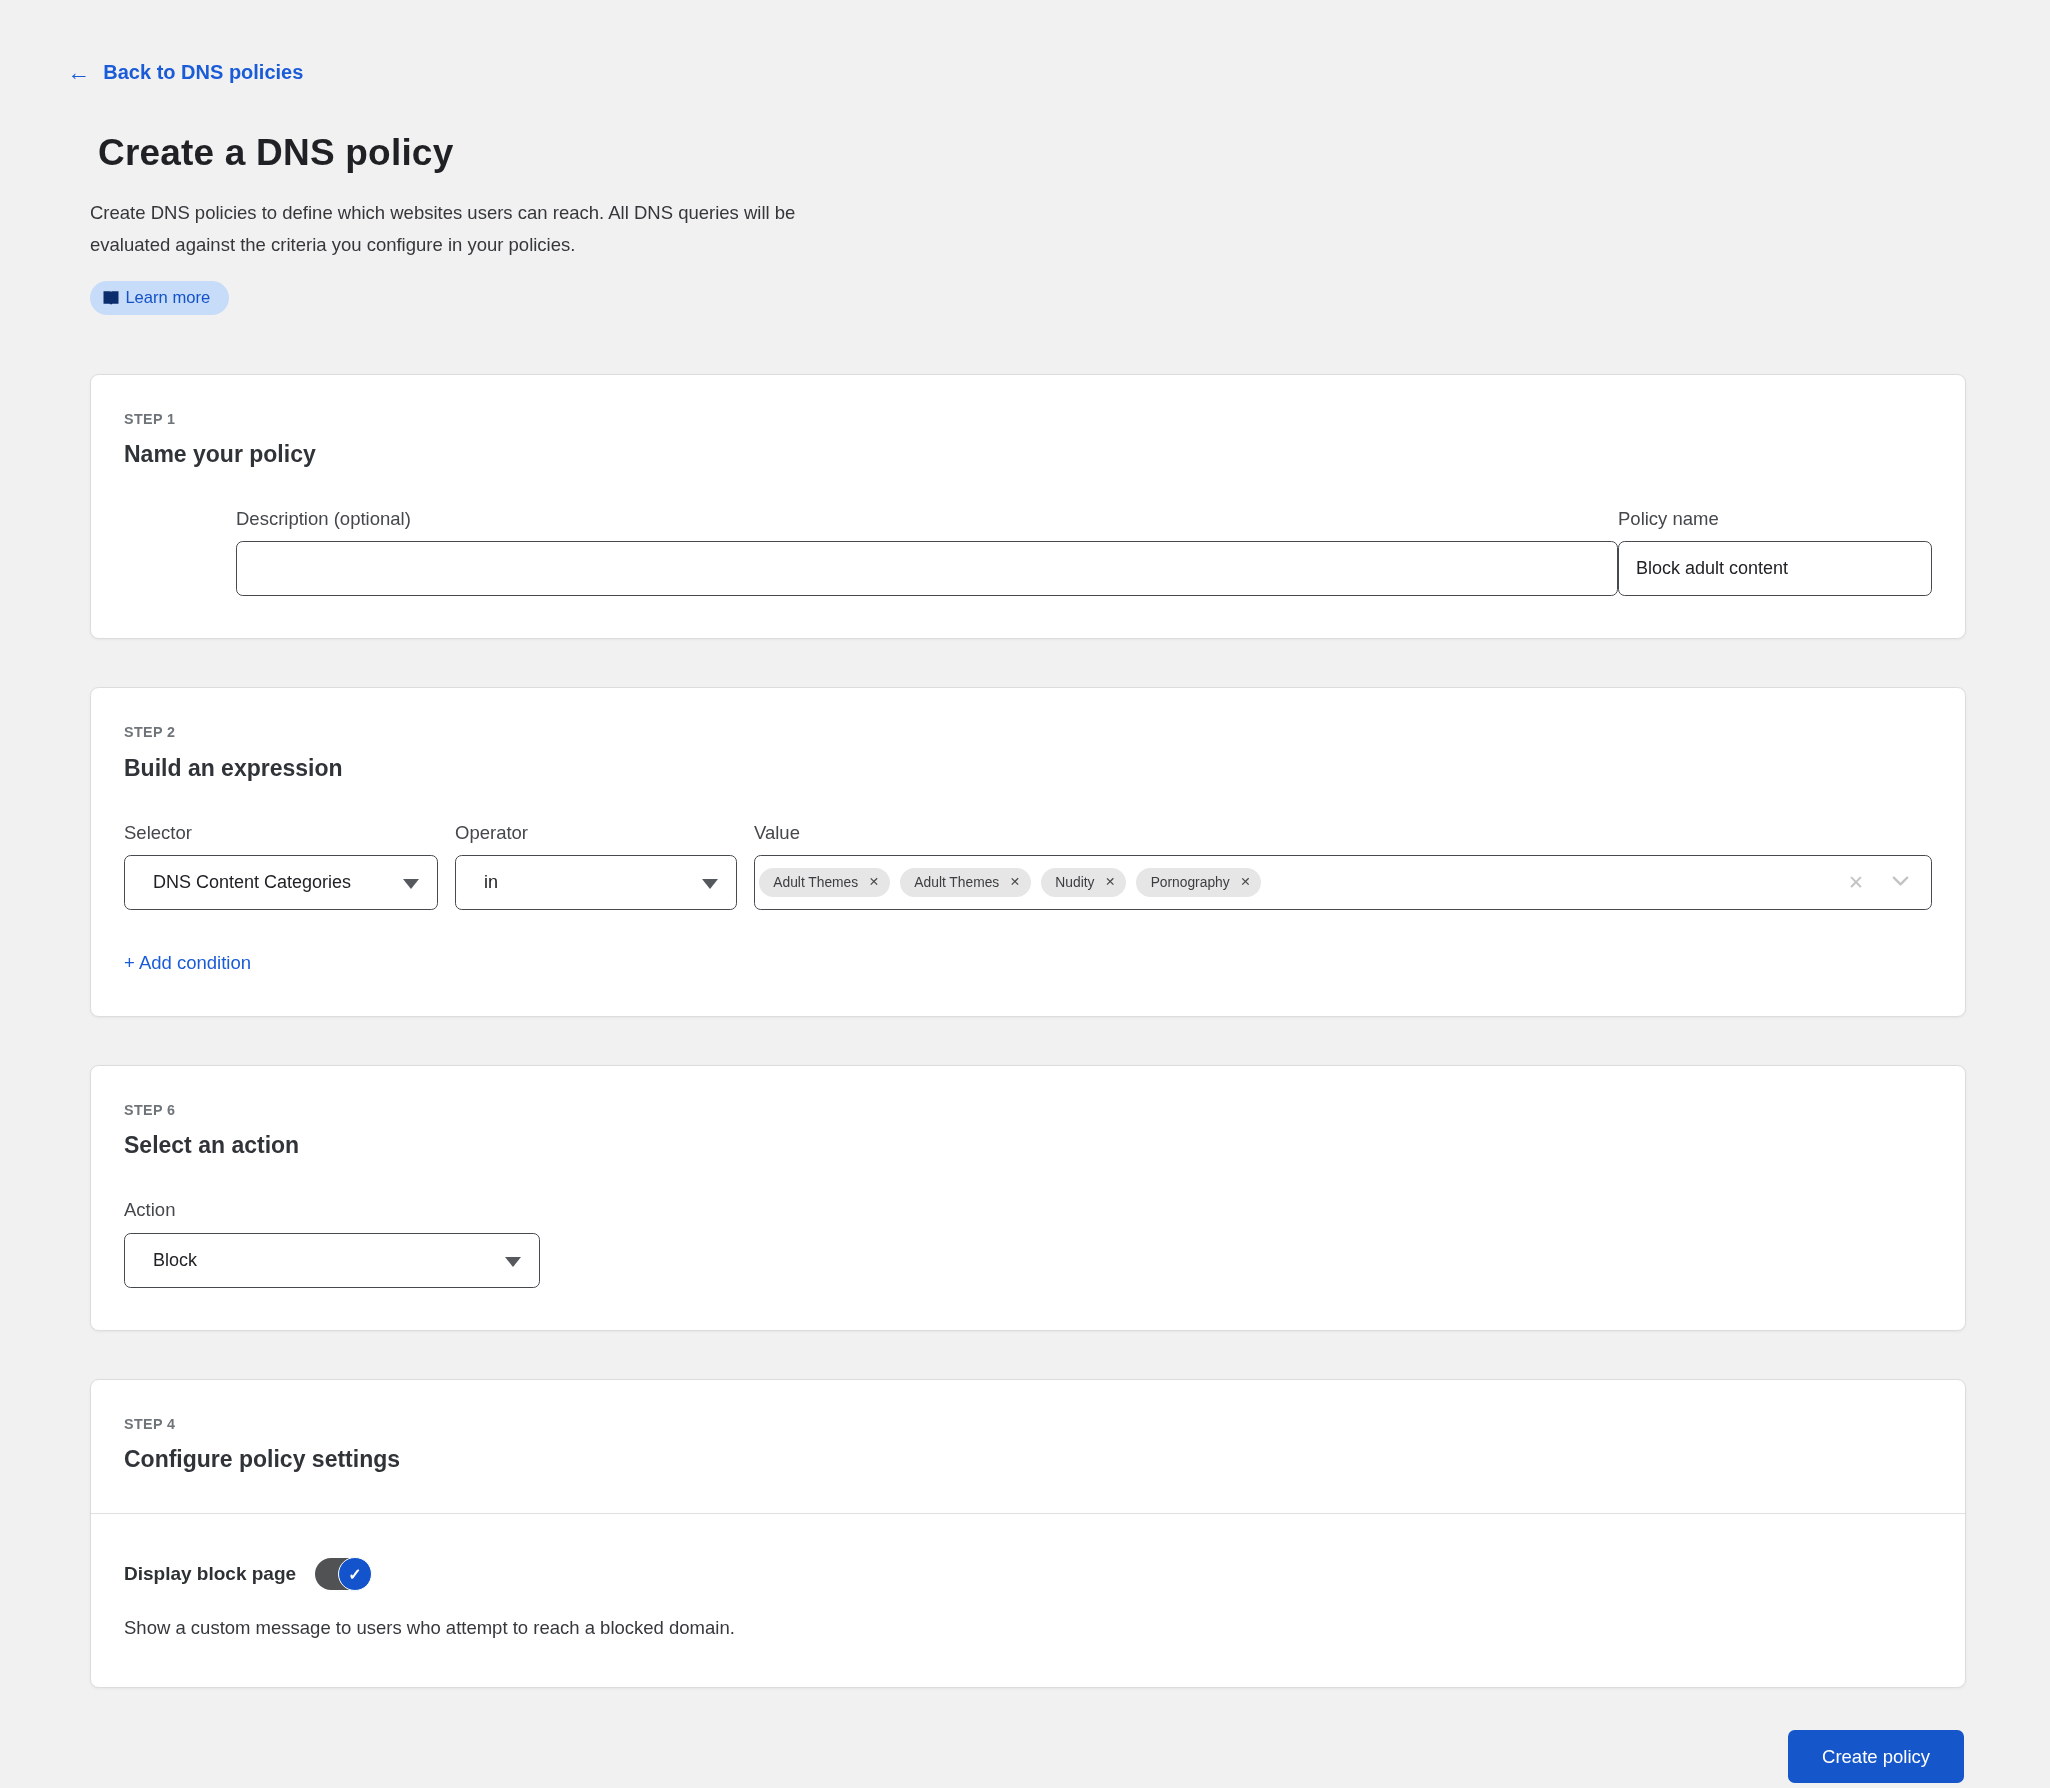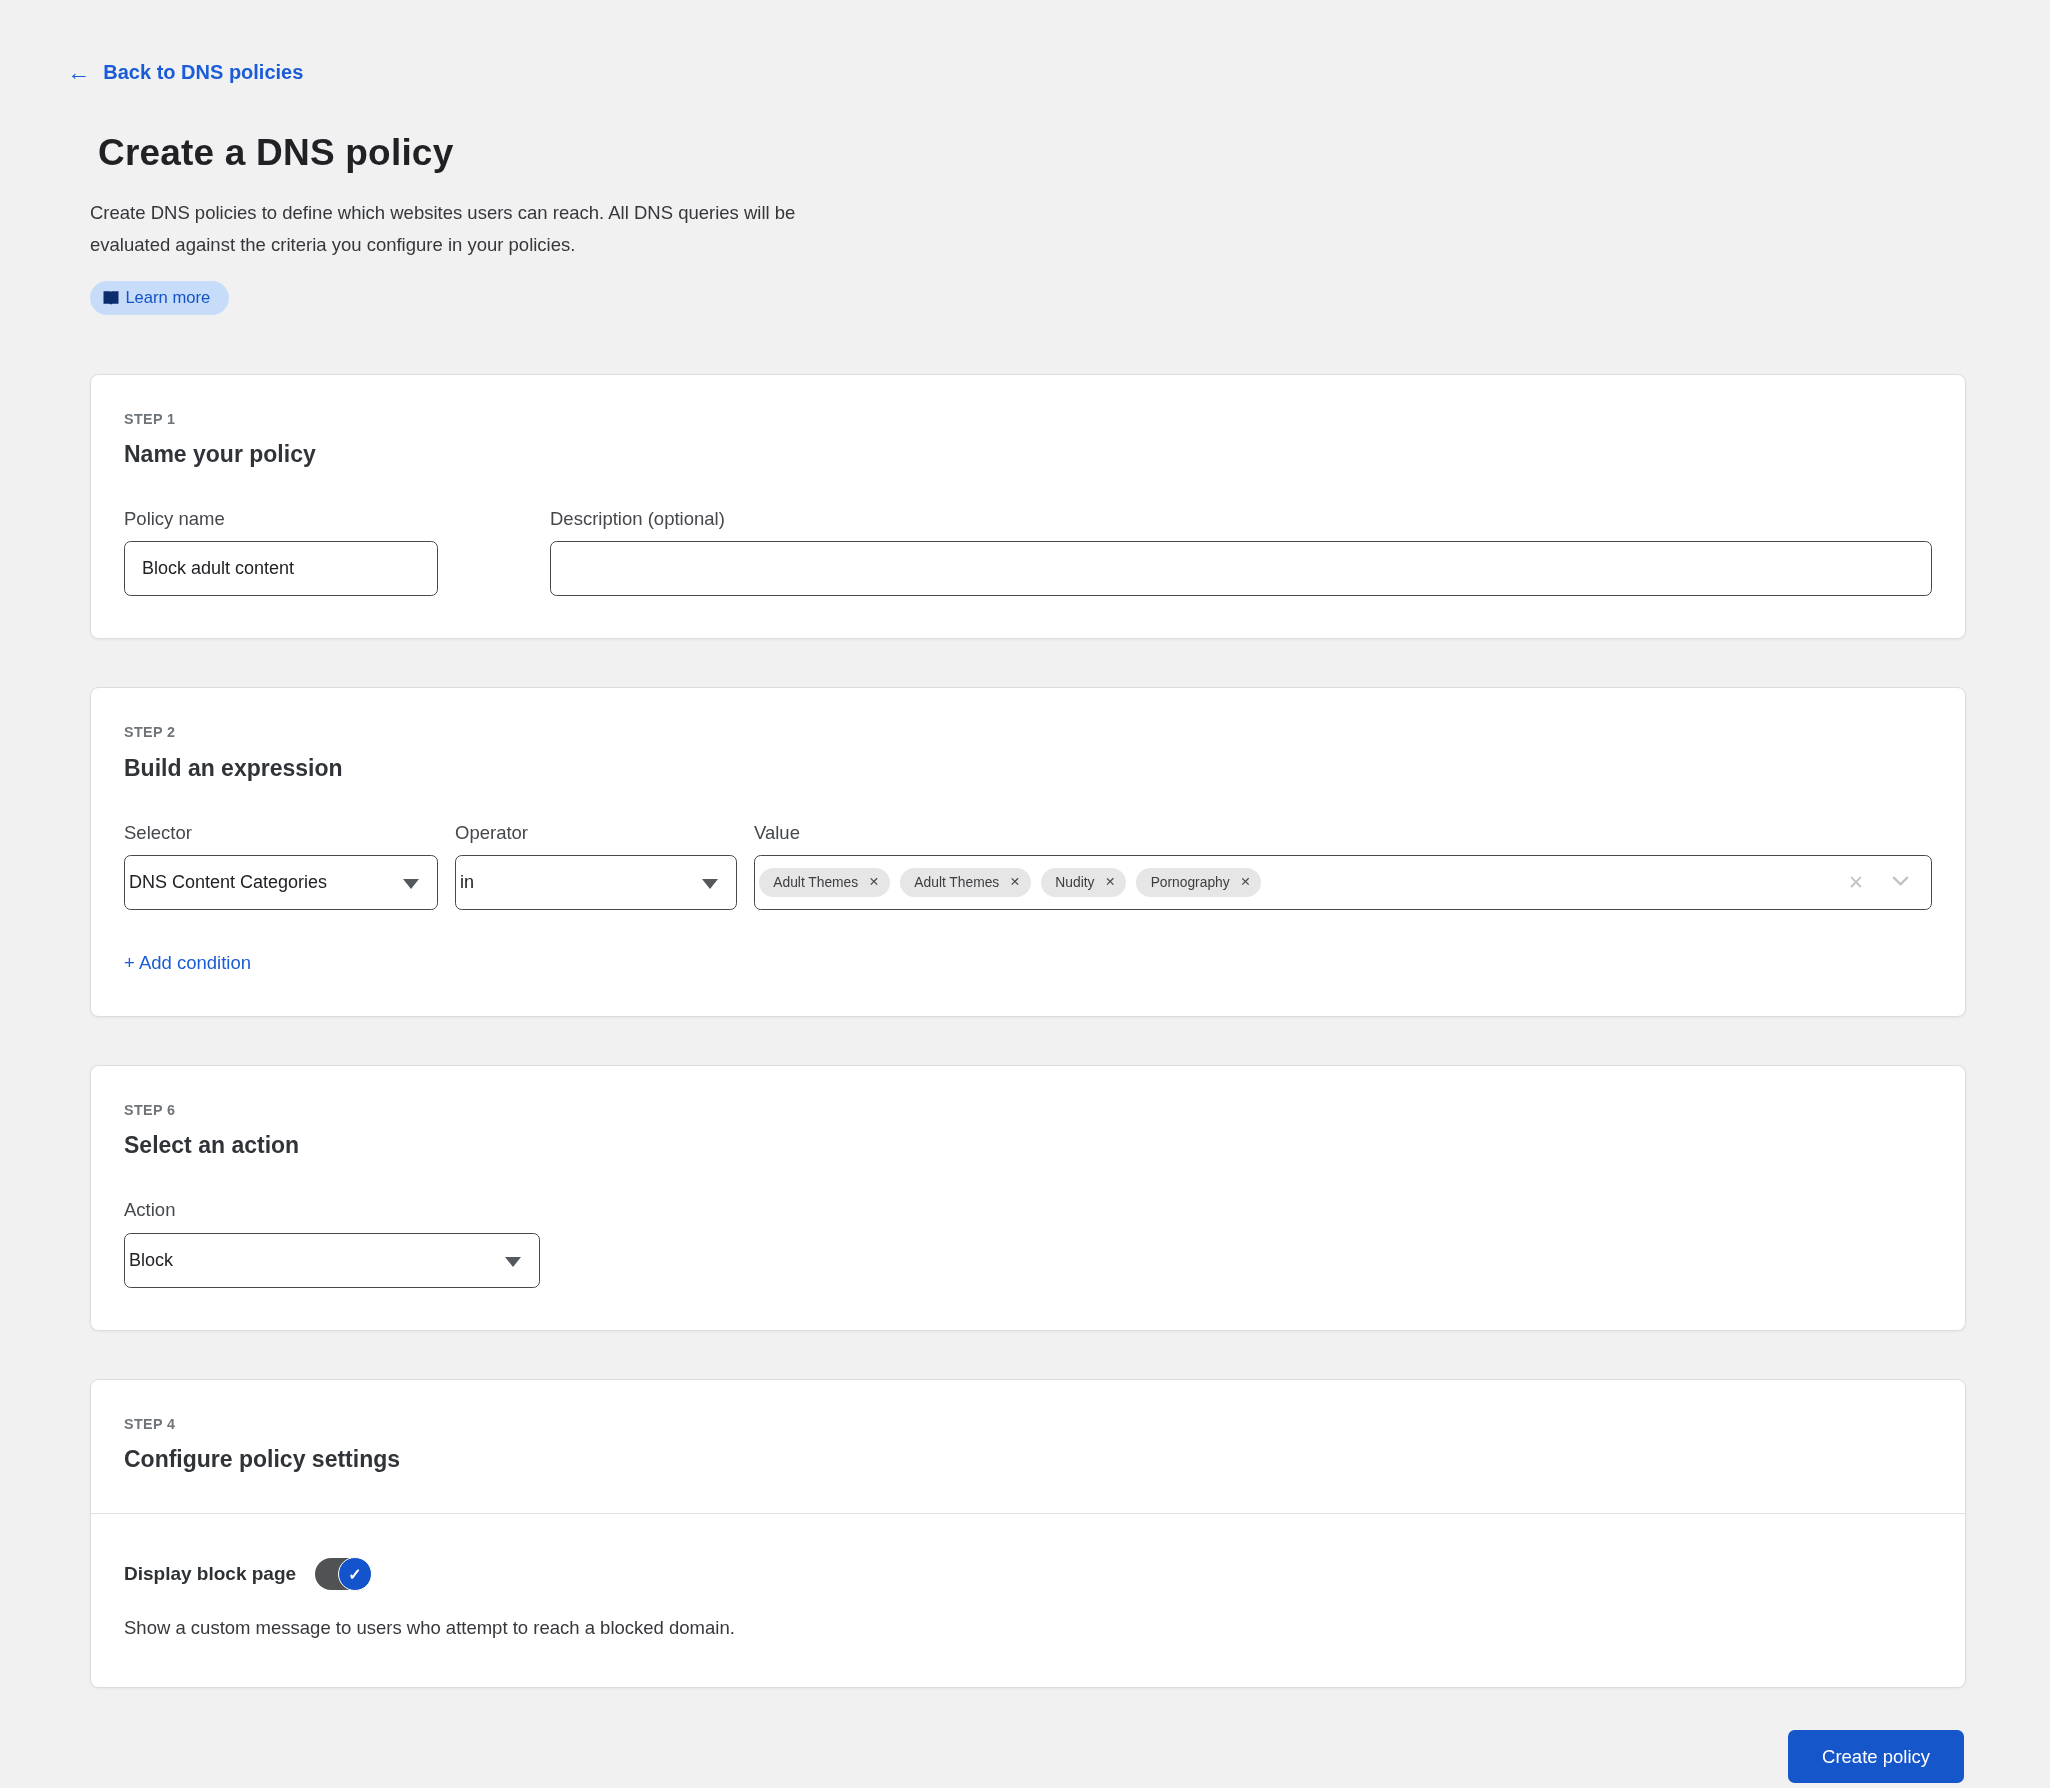--- a/index.html
+++ b/index.html
@@ -69,21 +69,21 @@
     height: 55px;
     border: 1.9px solid #46494d; border-radius: 6.7px;
     background: #fff; font-size: 18px; color: #202225;
     font-family: inherit;
   }
   .text-input { padding: 0 17px; width: 100%; }
 
   .select-box {
     position: relative;
     display: flex; align-items: center;
-    padding: 0 46px 0 4px; cursor: pointer;
+    padding: 0 46px 0 28px; cursor: pointer;
   }
   .select-box .caret {
     position: absolute; right: 18px; top: 50%; margin-top: -3.8px;
     width: 0; height: 0;
     border-left: 8.6px solid transparent;
     border-right: 8.6px solid transparent;
     border-top: 10.5px solid #55585c;
   }
 
   
@@ -179,27 +179,27 @@
     </span>
     <span>Learn more</span>
   </button>
 
   
   <section class="card mt-card1">
     <div class="card-pad">
       <div class="step-label">STEP 1</div>
       <h2 class="card-title">Name your policy</h2>
       <div class="field-row">
+        <div class="field" style="flex:1; margin-left:112px;">
+          <label>Description (optional)</label>
+          <input class="text-input" type="text" value="" style="">
+        </div>
         <div class="field" style="width:314px;">
           <label>Policy name</label>
           <input class="text-input" type="text" value="Block adult content" style="">
-        </div>
-        <div class="field" style="flex:1; margin-left:112px;">
-          <label>Description (optional)</label>
-          <input class="text-input" type="text" value="" style="">
         </div>
       </div>
     </div>
   </section>
 
   
   <section class="card mt-gap">
     <div class="card-pad">
       <div class="step-label">STEP 2</div>
       <h2 class="card-title">Build an expression</h2>

